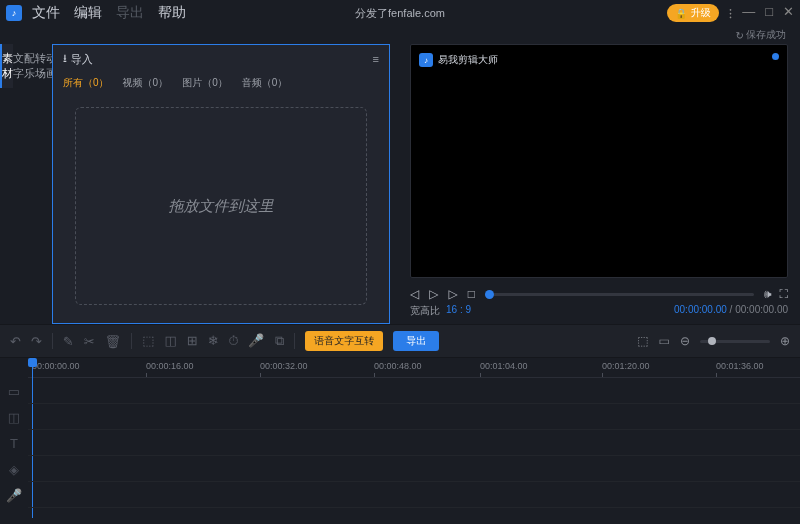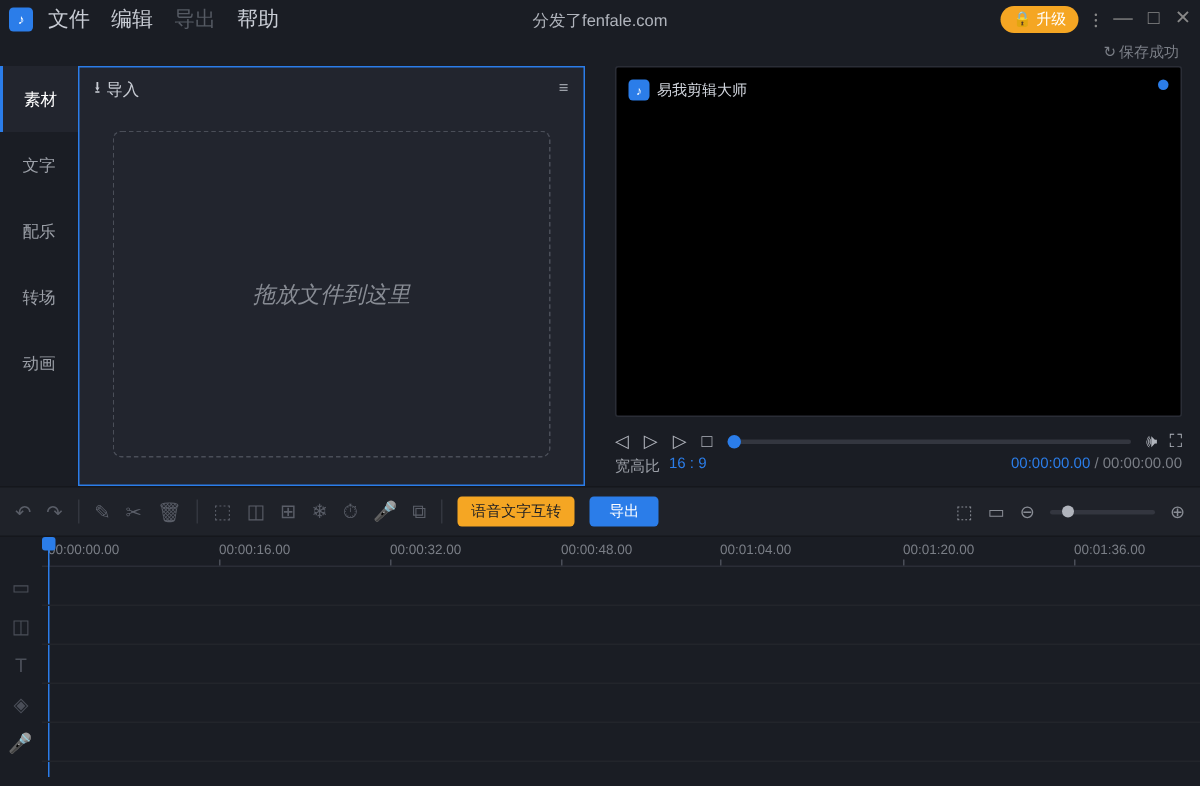--- a/index.html
+++ b/index.html
@@ -13,21 +13,21 @@
 .title-center{position:absolute;left:50%;transform:translateX(-50%);color:#b0b4bc;font-size:11px}
 .title-right{margin-left:auto;display:flex;align-items:center;gap:10px}
 .upgrade-btn{background:#f5a623;color:#fff;padding:2px 8px;border-radius:9px;font-size:10px;display:flex;align-items:center;gap:3px}
 .win-ctrl{display:flex;gap:10px;color:#888;font-size:13px}
 .win-ctrl span{cursor:pointer}
 
 .save-row{height:18px;display:flex;justify-content:flex-end;align-items:center;padding-right:14px;color:#7a7e86;font-size:10px}
 .save-row .ic{margin-right:2px}
 
 .main{height:280px;display:flex}
-.side-tabs{width:52px;display:flex;flex-direction:column}
+.side-tabs{width:52px;display:flex;flex-direction:row}
 .side-tab{height:44px;display:flex;align-items:center;justify-content:center;font-size:11px;color:#9ca0a8;cursor:pointer}
 .side-tab.active{color:#fff;background:#22252e;border-left:2px solid #2b7de9}
 .asset-panel{flex:0 0 338px;background:#22252e;border:1px solid #2b7de9;display:flex;flex-direction:column}
 .asset-head{height:28px;display:flex;align-items:center;padding:0 10px;gap:8px}
 .asset-head .import{color:#c8ccd4;cursor:pointer;display:flex;align-items:center;gap:4px}
 .asset-head .list-ic{margin-left:auto;color:#9ca0a8;cursor:pointer}
 .asset-filters{height:20px;display:flex;align-items:center;gap:14px;padding:0 10px;font-size:10px}
 .asset-filters span{cursor:pointer}
 .asset-filters span.active{color:#f5a623}
 .drop-zone{flex:1;margin:14px 22px 18px 22px;border:1px dashed #4a4e58;border-radius:6px;display:flex;align-items:center;justify-content:center;color:#888c94;font-size:15px;font-style:italic}
@@ -112,20 +112,26 @@
   </div>
 
   <div class="asset-panel">
     <div class="asset-head">
       <div class="import">
         <span>⭳</span>
         <span>导入</span>
       </div>
       <span class="list-ic">≡</span>
     </div>
+    <div class="asset-filters">
+      <span class="active">所有（0）</span>
+      <span>视频（0）</span>
+      <span>图片（0）</span>
+      <span>音频（0）</span>
+    </div>
     <div class="drop-zone">
       <span>拖放文件到这里</span>
     </div>
   </div>
 
   <div class="preview-gap"></div>
 
   <div class="preview-panel">
     <div class="preview-video">
       <div class="preview-tag">

